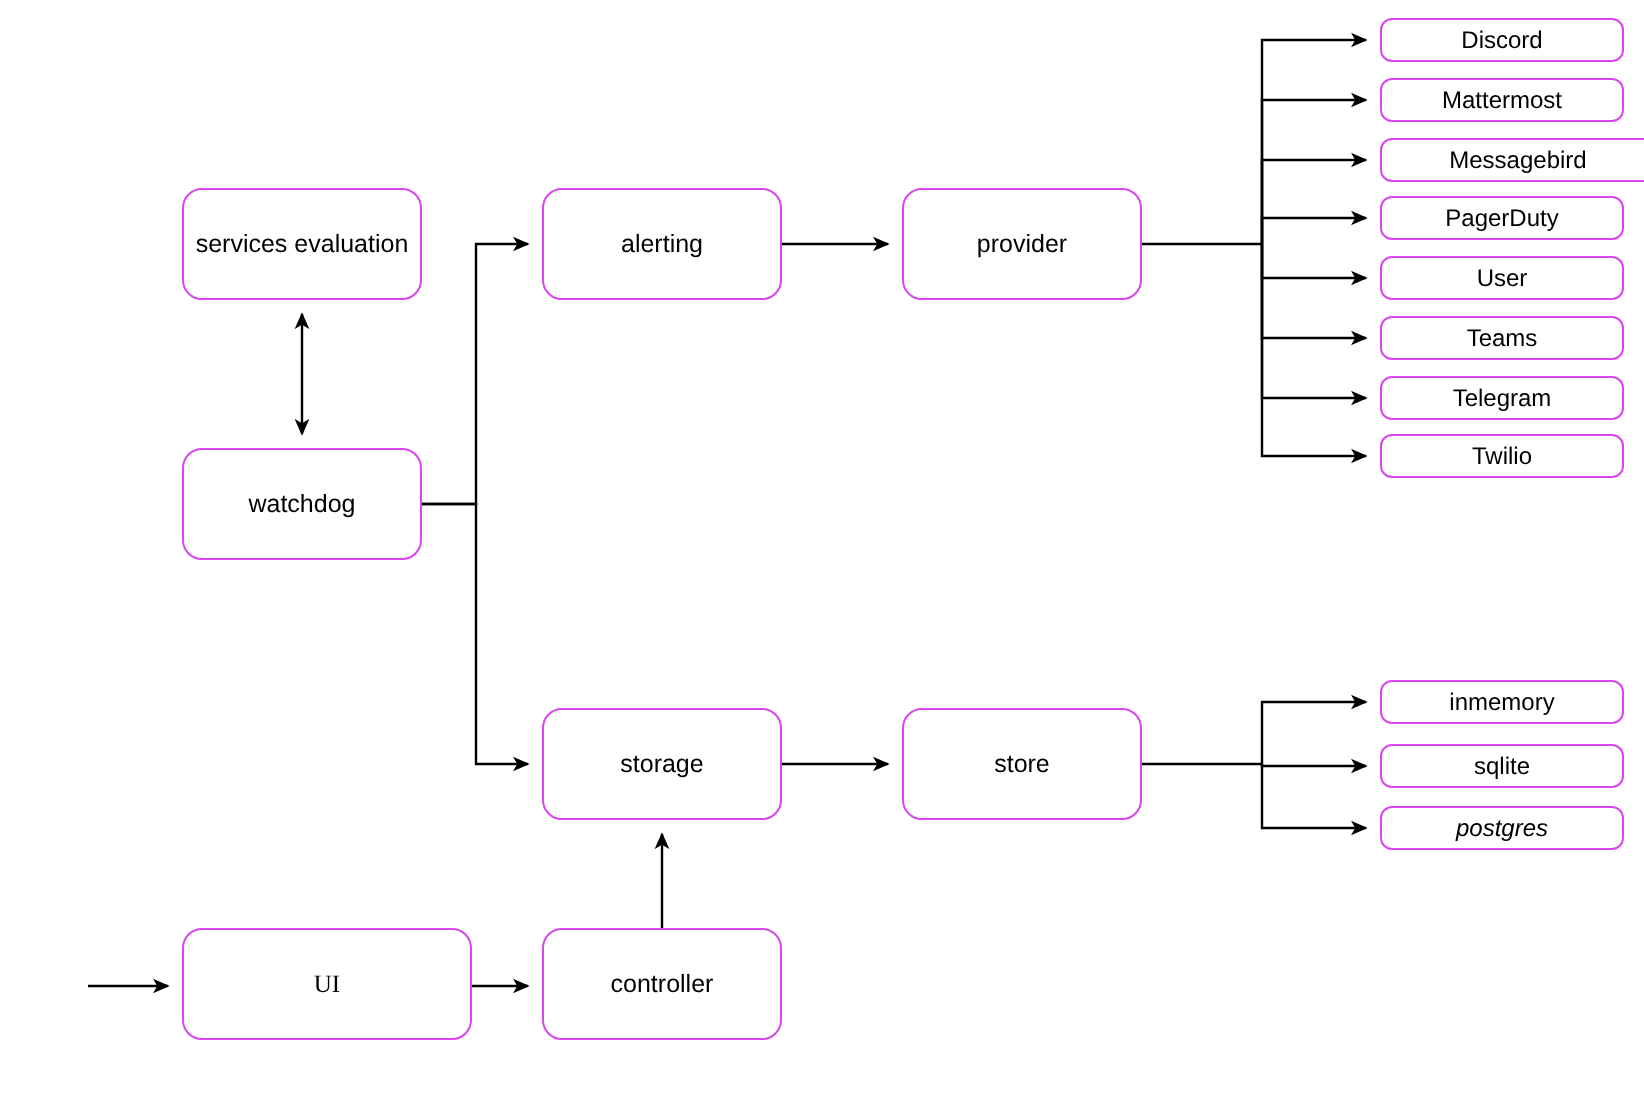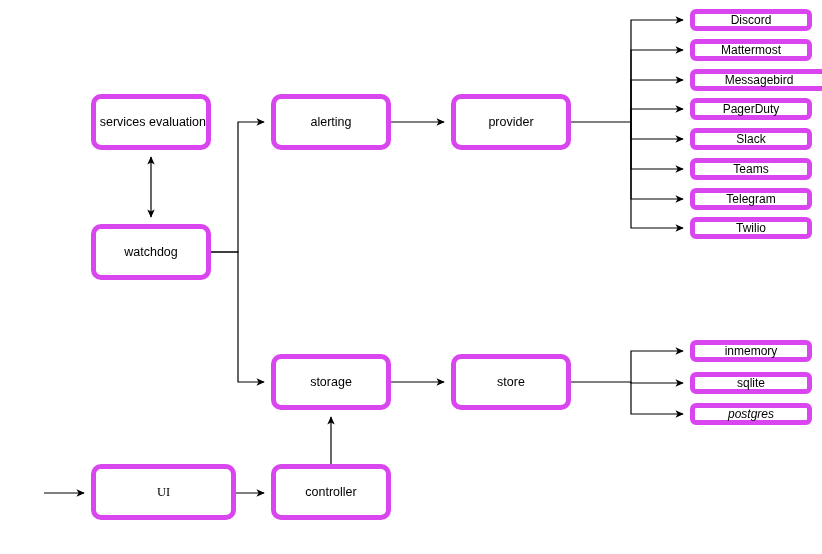--- a/index.html
+++ b/index.html
@@ -24,21 +24,21 @@
     left: 0;
     top: 0;
     width: 822px;
     height: 554px;
     pointer-events: none;
   }
   .node {
     position: absolute;
     box-sizing: border-box;
     background: #ffffff;
-    border: 5px solid #d946ef;
+    border: 1px solid #d946ef;
     display: flex;
     align-items: center;
     justify-content: center;
     text-align: center;
     color: #000000;
     z-index: 2;
   }
   .node.main {
     border-radius: 10px;
     font-size: 12.5px;
@@ -102,21 +102,21 @@
         <path d="M 631 122 L 631 228 L 683 228" marker-end="url(#arrow-end)"></path>
         <path d="M 571 382 L 631 382"></path>
         <path d="M 631 382 L 631 351 L 683 351" marker-end="url(#arrow-end)"></path>
         <path d="M 631 382 L 631 383 L 683 383" marker-end="url(#arrow-end)"></path>
         <path d="M 631 382 L 631 414 L 683 414" marker-end="url(#arrow-end)"></path>
       </g>
   </svg>
 
 
   <div id="node-layer">
-      <div class="node main" style="left: 91px; top: 94px; width: 120px; height: 56px; justify-content: flex-end;">
+      <div class="node main" style="left: 91px; top: 94px; width: 120px; height: 56px;">
         <span class="node-label">services evaluation</span>
       </div>
       <div class="node main" style="left: 91px; top: 224px; width: 120px; height: 56px;">
         <span class="node-label">watchdog</span>
       </div>
       <div class="node main" style="left: 271px; top: 94px; width: 120px; height: 56px;">
         <span class="node-label">alerting</span>
       </div>
       <div class="node main" style="left: 451px; top: 94px; width: 120px; height: 56px;">
         <span class="node-label">provider</span>
@@ -139,21 +139,21 @@
       <div class="node leaf" style="left: 690px; top: 39px; width: 122px; height: 22px;">
         <span class="node-label">Mattermost</span>
       </div>
       <div class="node leaf" style="left: 690px; top: 69px; width: 138px; height: 22px;">
         <span class="node-label">Messagebird</span>
       </div>
       <div class="node leaf" style="left: 690px; top: 98px; width: 122px; height: 22px;">
         <span class="node-label">PagerDuty</span>
       </div>
       <div class="node leaf" style="left: 690px; top: 128px; width: 122px; height: 22px;">
-        <span class="node-label">Slack</span>
+        <span class="node-label">User</span>
       </div>
       <div class="node leaf" style="left: 690px; top: 158px; width: 122px; height: 22px;">
         <span class="node-label">Teams</span>
       </div>
       <div class="node leaf" style="left: 690px; top: 188px; width: 122px; height: 22px;">
         <span class="node-label">Telegram</span>
       </div>
       <div class="node leaf" style="left: 690px; top: 217px; width: 122px; height: 22px;">
         <span class="node-label">Twilio</span>
       </div>

